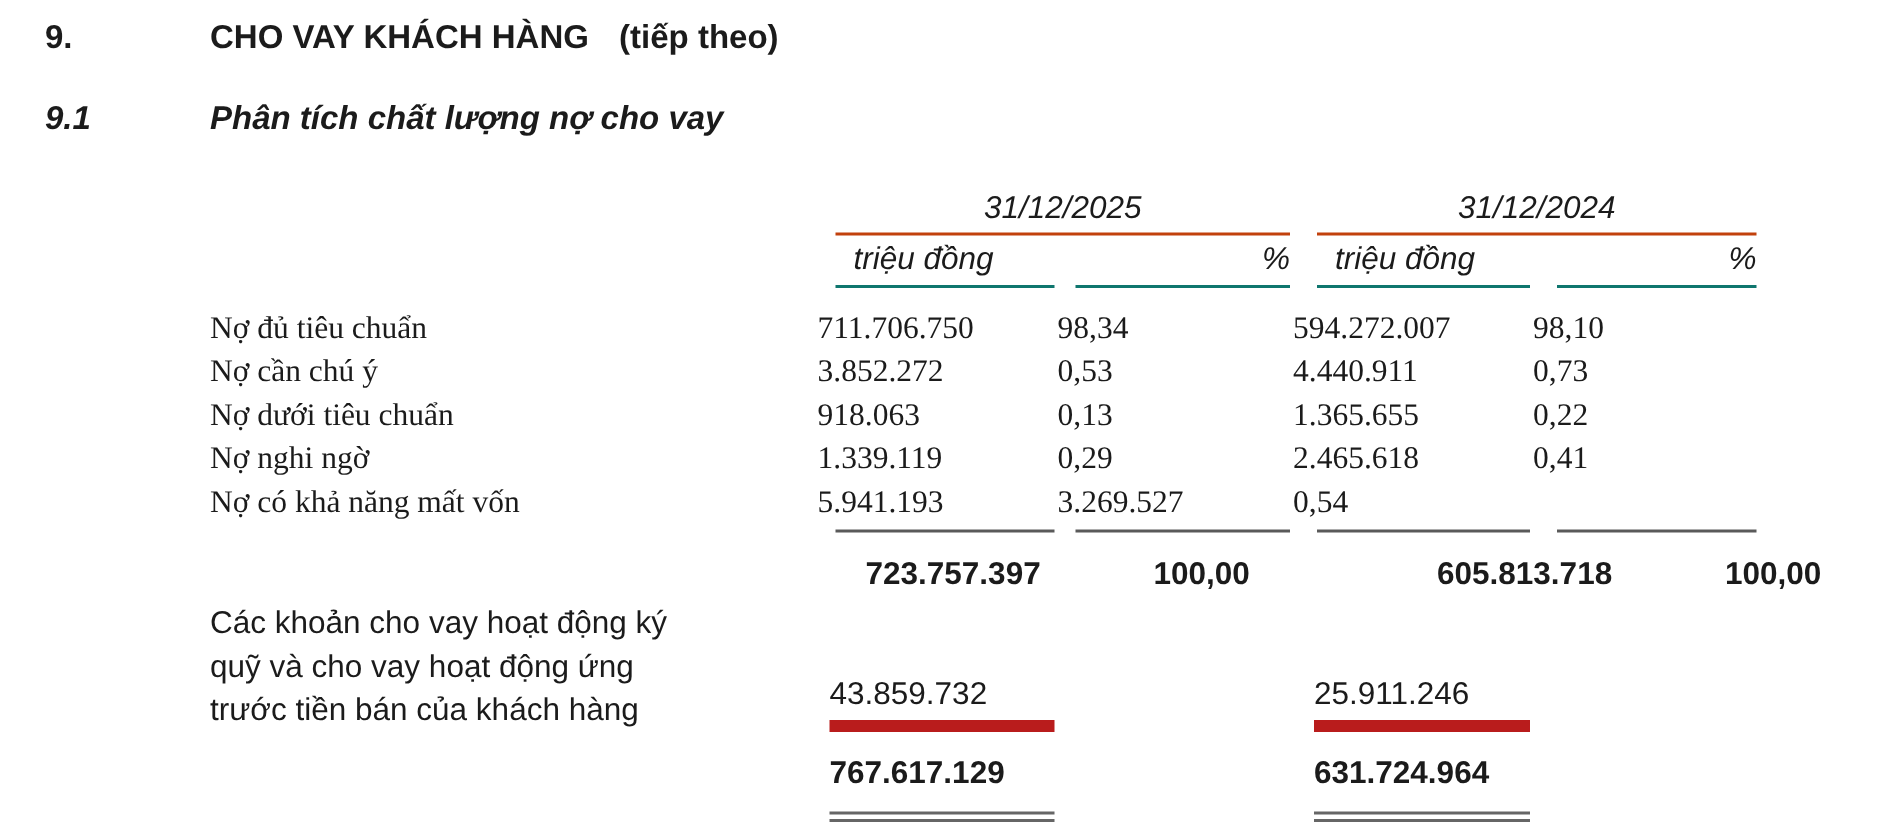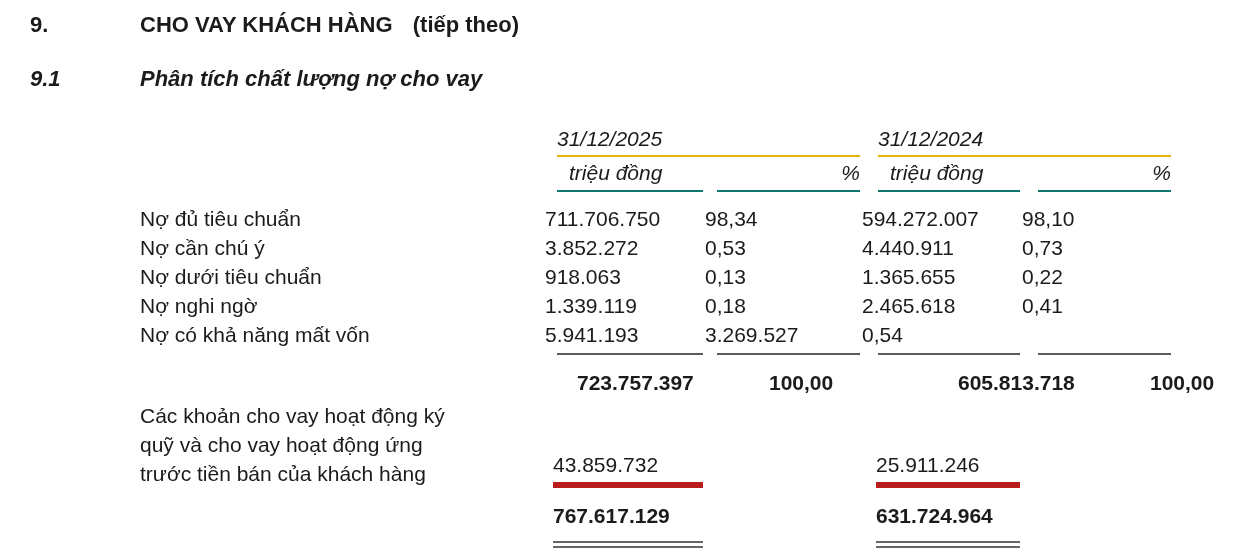--- a/index.html
+++ b/index.html
@@ -59,22 +59,23 @@
     display: grid;
     grid-template-columns: 405px 160px 157px 160px 151px;
   }
   .cell-label { text-align: left; }
   .cell-num   { }
 
   
   .group-row { align-items: end; }
   .group-cell {
     font-style: italic;
+    text-align: center;
     padding-bottom: 3px;
-    border-bottom: 2px solid #eab308;
+    border-bottom: 2px solid #c2410c;
     margin-left: 12px;
     margin-right: 2px;
     line-height: 26px;
   }
   .group-cell.g2025 { grid-column: 2 / span 2; }
   .group-cell.g2024 { grid-column: 4 / span 2; margin-left: 16px; }
 
   
   .subhead-row { align-items: end; margin-top: 2px; }
   .subhead-inner {
@@ -83,21 +84,21 @@
     border-bottom: 2px solid #0f766e;
     margin-left: 12px;
     margin-right: 2px;
     line-height: 27px;
   }
   .subhead-inner.amount { text-align: left; padding-left: 12px; }
   .subhead-inner.pct    { text-align: right; }
   .subhead-inner.c2024  { margin-left: 16px; }
 
   
-  .data-rows { margin-top: 12px; }
+  .data-rows { margin-top: 12px; font-family: Liberation Serif, serif; }
   .data-row  { line-height: 29px; }
 
   
   .rules-row .rule {
     border-bottom: 2px solid #5a5a5a;
     margin-left: 12px;
     margin-right: 2px;
     height: 4px;
   }
   .rules-row .rule.c2024 { margin-left: 16px; }
@@ -113,21 +114,21 @@
   
   .margin-row { margin-top: 3px; align-items: end; }
   .margin-label {
     white-space: pre-line;
     line-height: 29px;
     width: 395px;
   }
   .margin-amount {
     align-self: end;
     padding-bottom: 5px;
-    border-bottom: 6px solid #b91c1c;
+    border-bottom: 8px solid #b91c1c;
     margin-left: 8px;
     margin-right: 2px;
   }
   .margin-amount.c2024 { margin-left: 14px; }
 
   
   .grand-row { margin-top: 14px; font-weight: bold; }
   .grand-amount {
     padding-bottom: 12px;
     border-bottom: 7px double #666666;
@@ -194,21 +195,21 @@
       <div class="grid data-row">
         <div class="cell-label">Nợ dưới tiêu chuẩn</div>
         <div class="cell-num">918.063</div>
         <div class="cell-num">0,13</div>
         <div class="cell-num">1.365.655</div>
         <div class="cell-num">0,22</div>
       </div>
       <div class="grid data-row">
         <div class="cell-label">Nợ nghi ngờ</div>
         <div class="cell-num">1.339.119</div>
-        <div class="cell-num">0,18</div>
+        <div class="cell-num">0,29</div>
         <div class="cell-num">2.465.618</div>
         <div class="cell-num">0,41</div>
       </div>
       <div class="grid data-row">
         <div class="cell-label">Nợ có khả năng mất vốn</div>
         <div class="cell-num">5.941.193</div>
         <div class="cell-num">3.269.527</div>
         <div class="cell-num">0,54</div>
       </div>
     </div>

